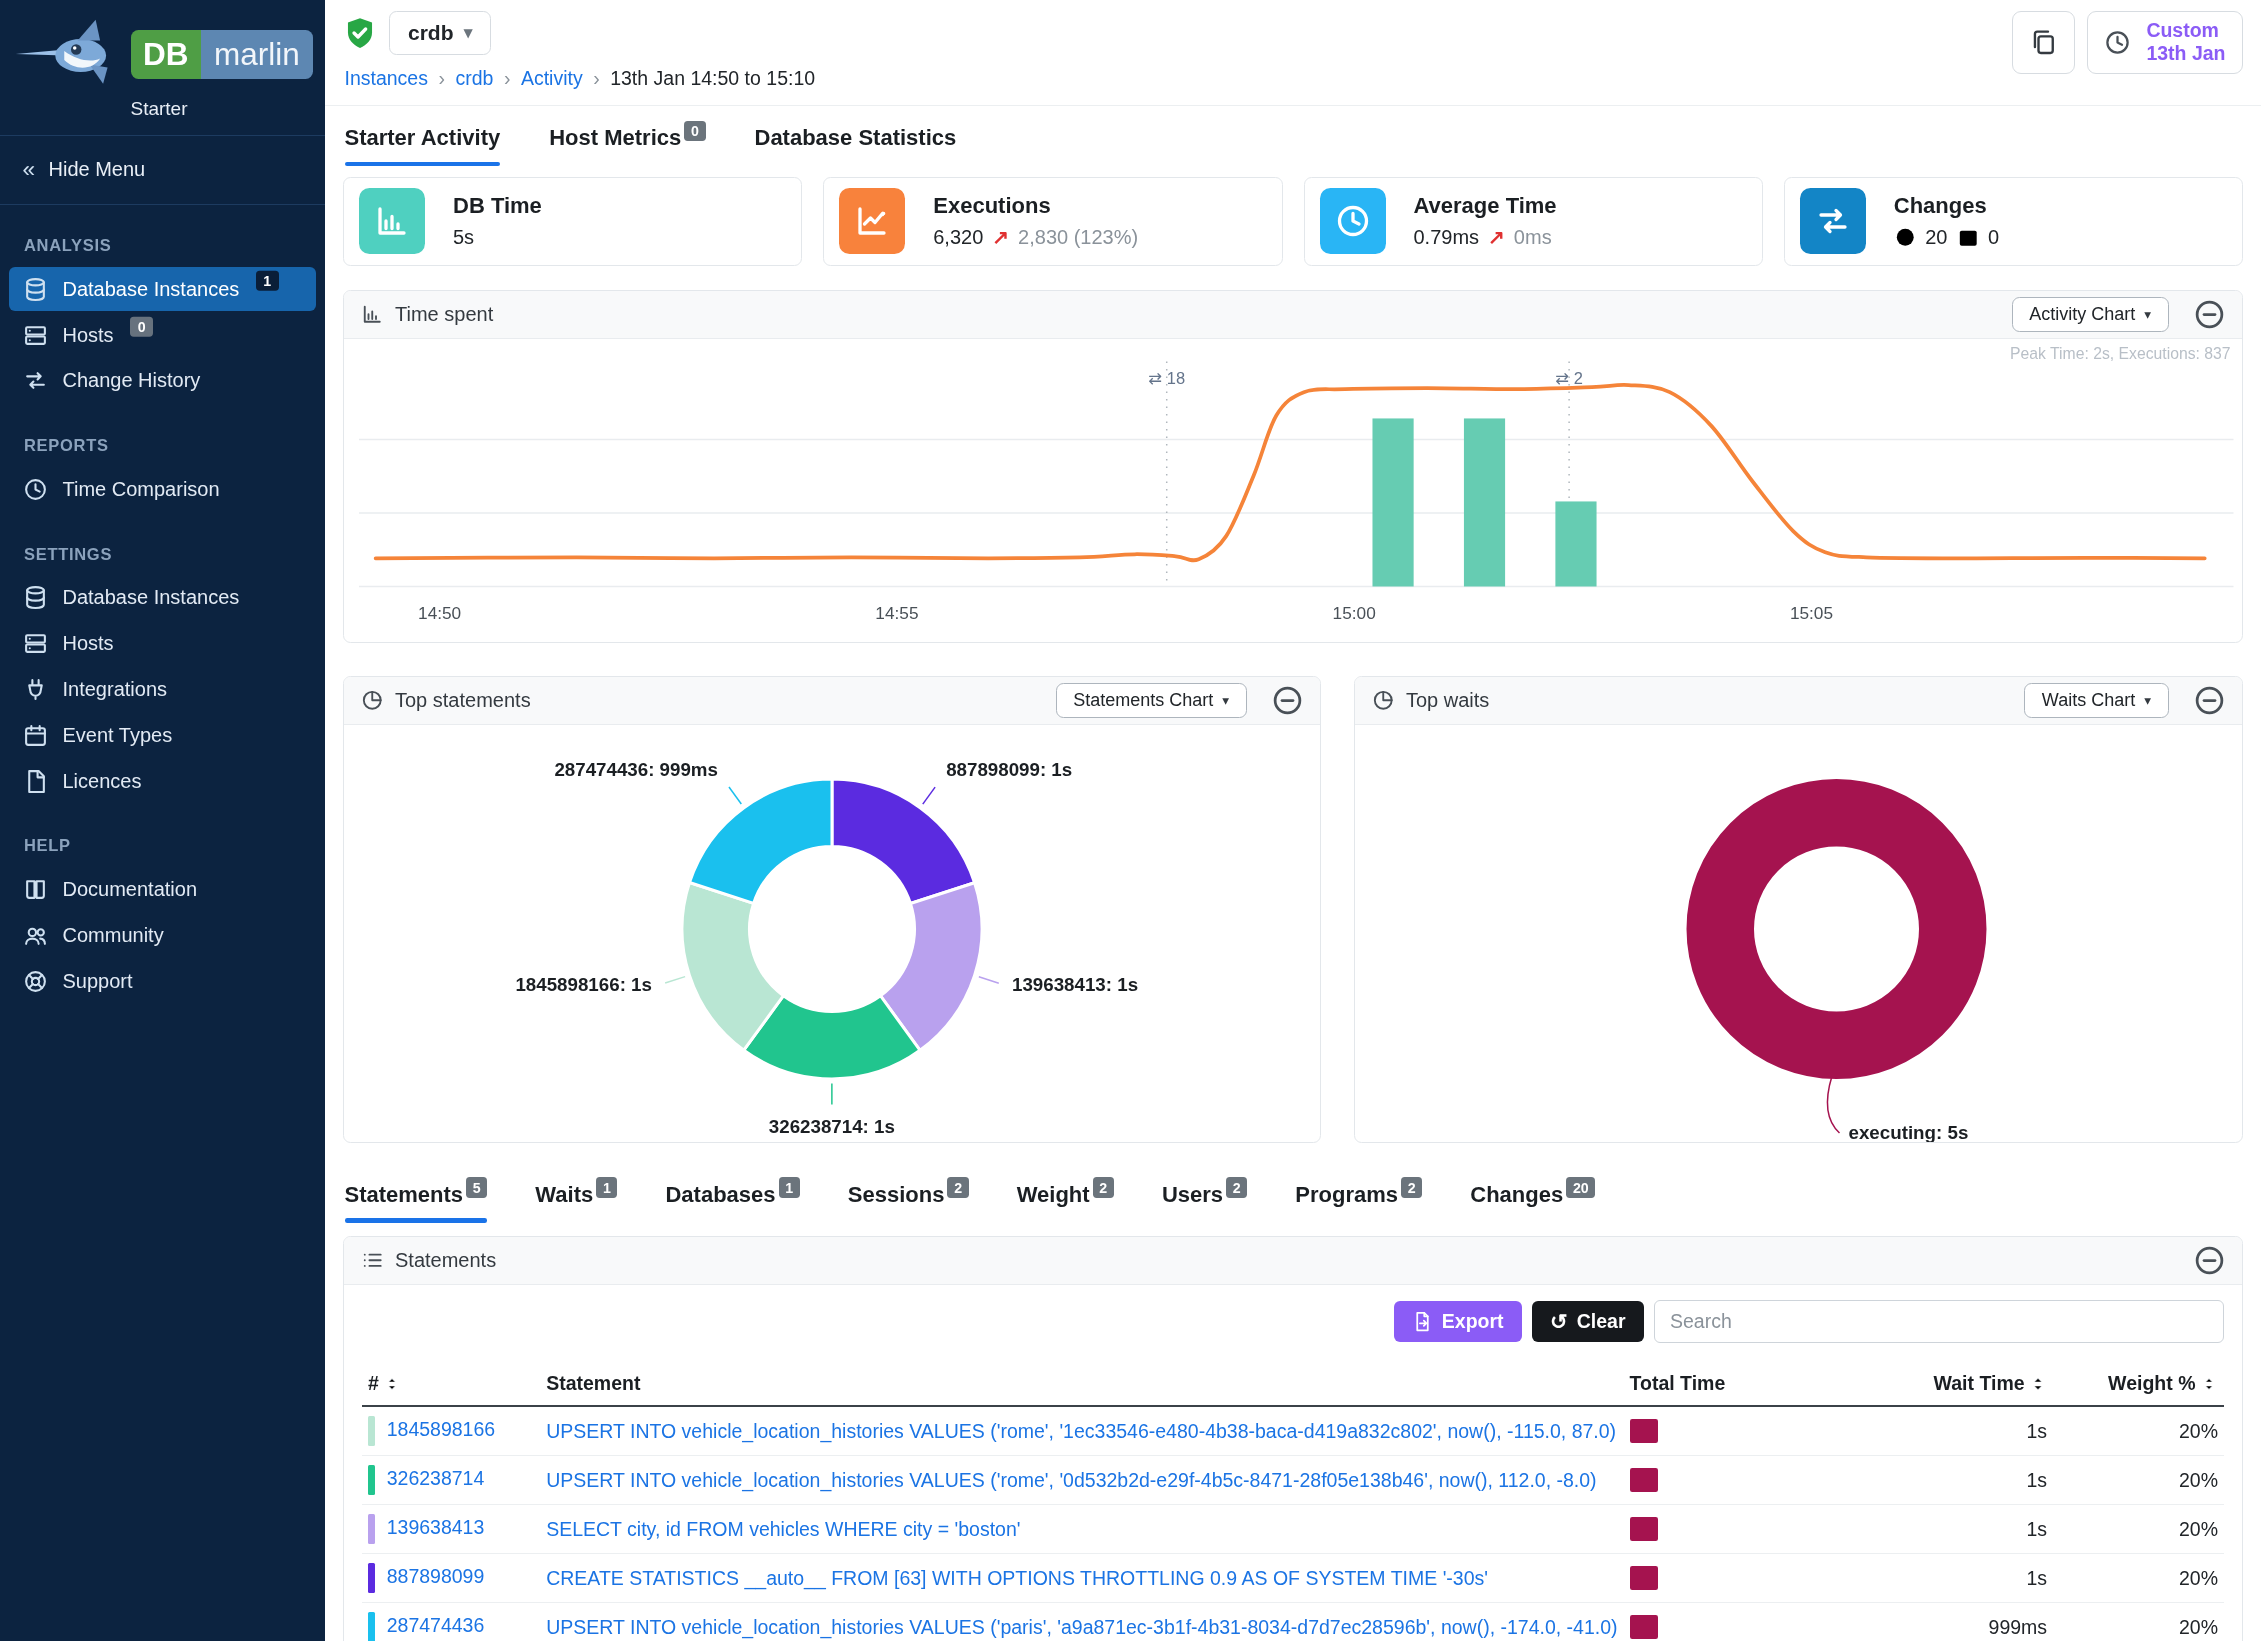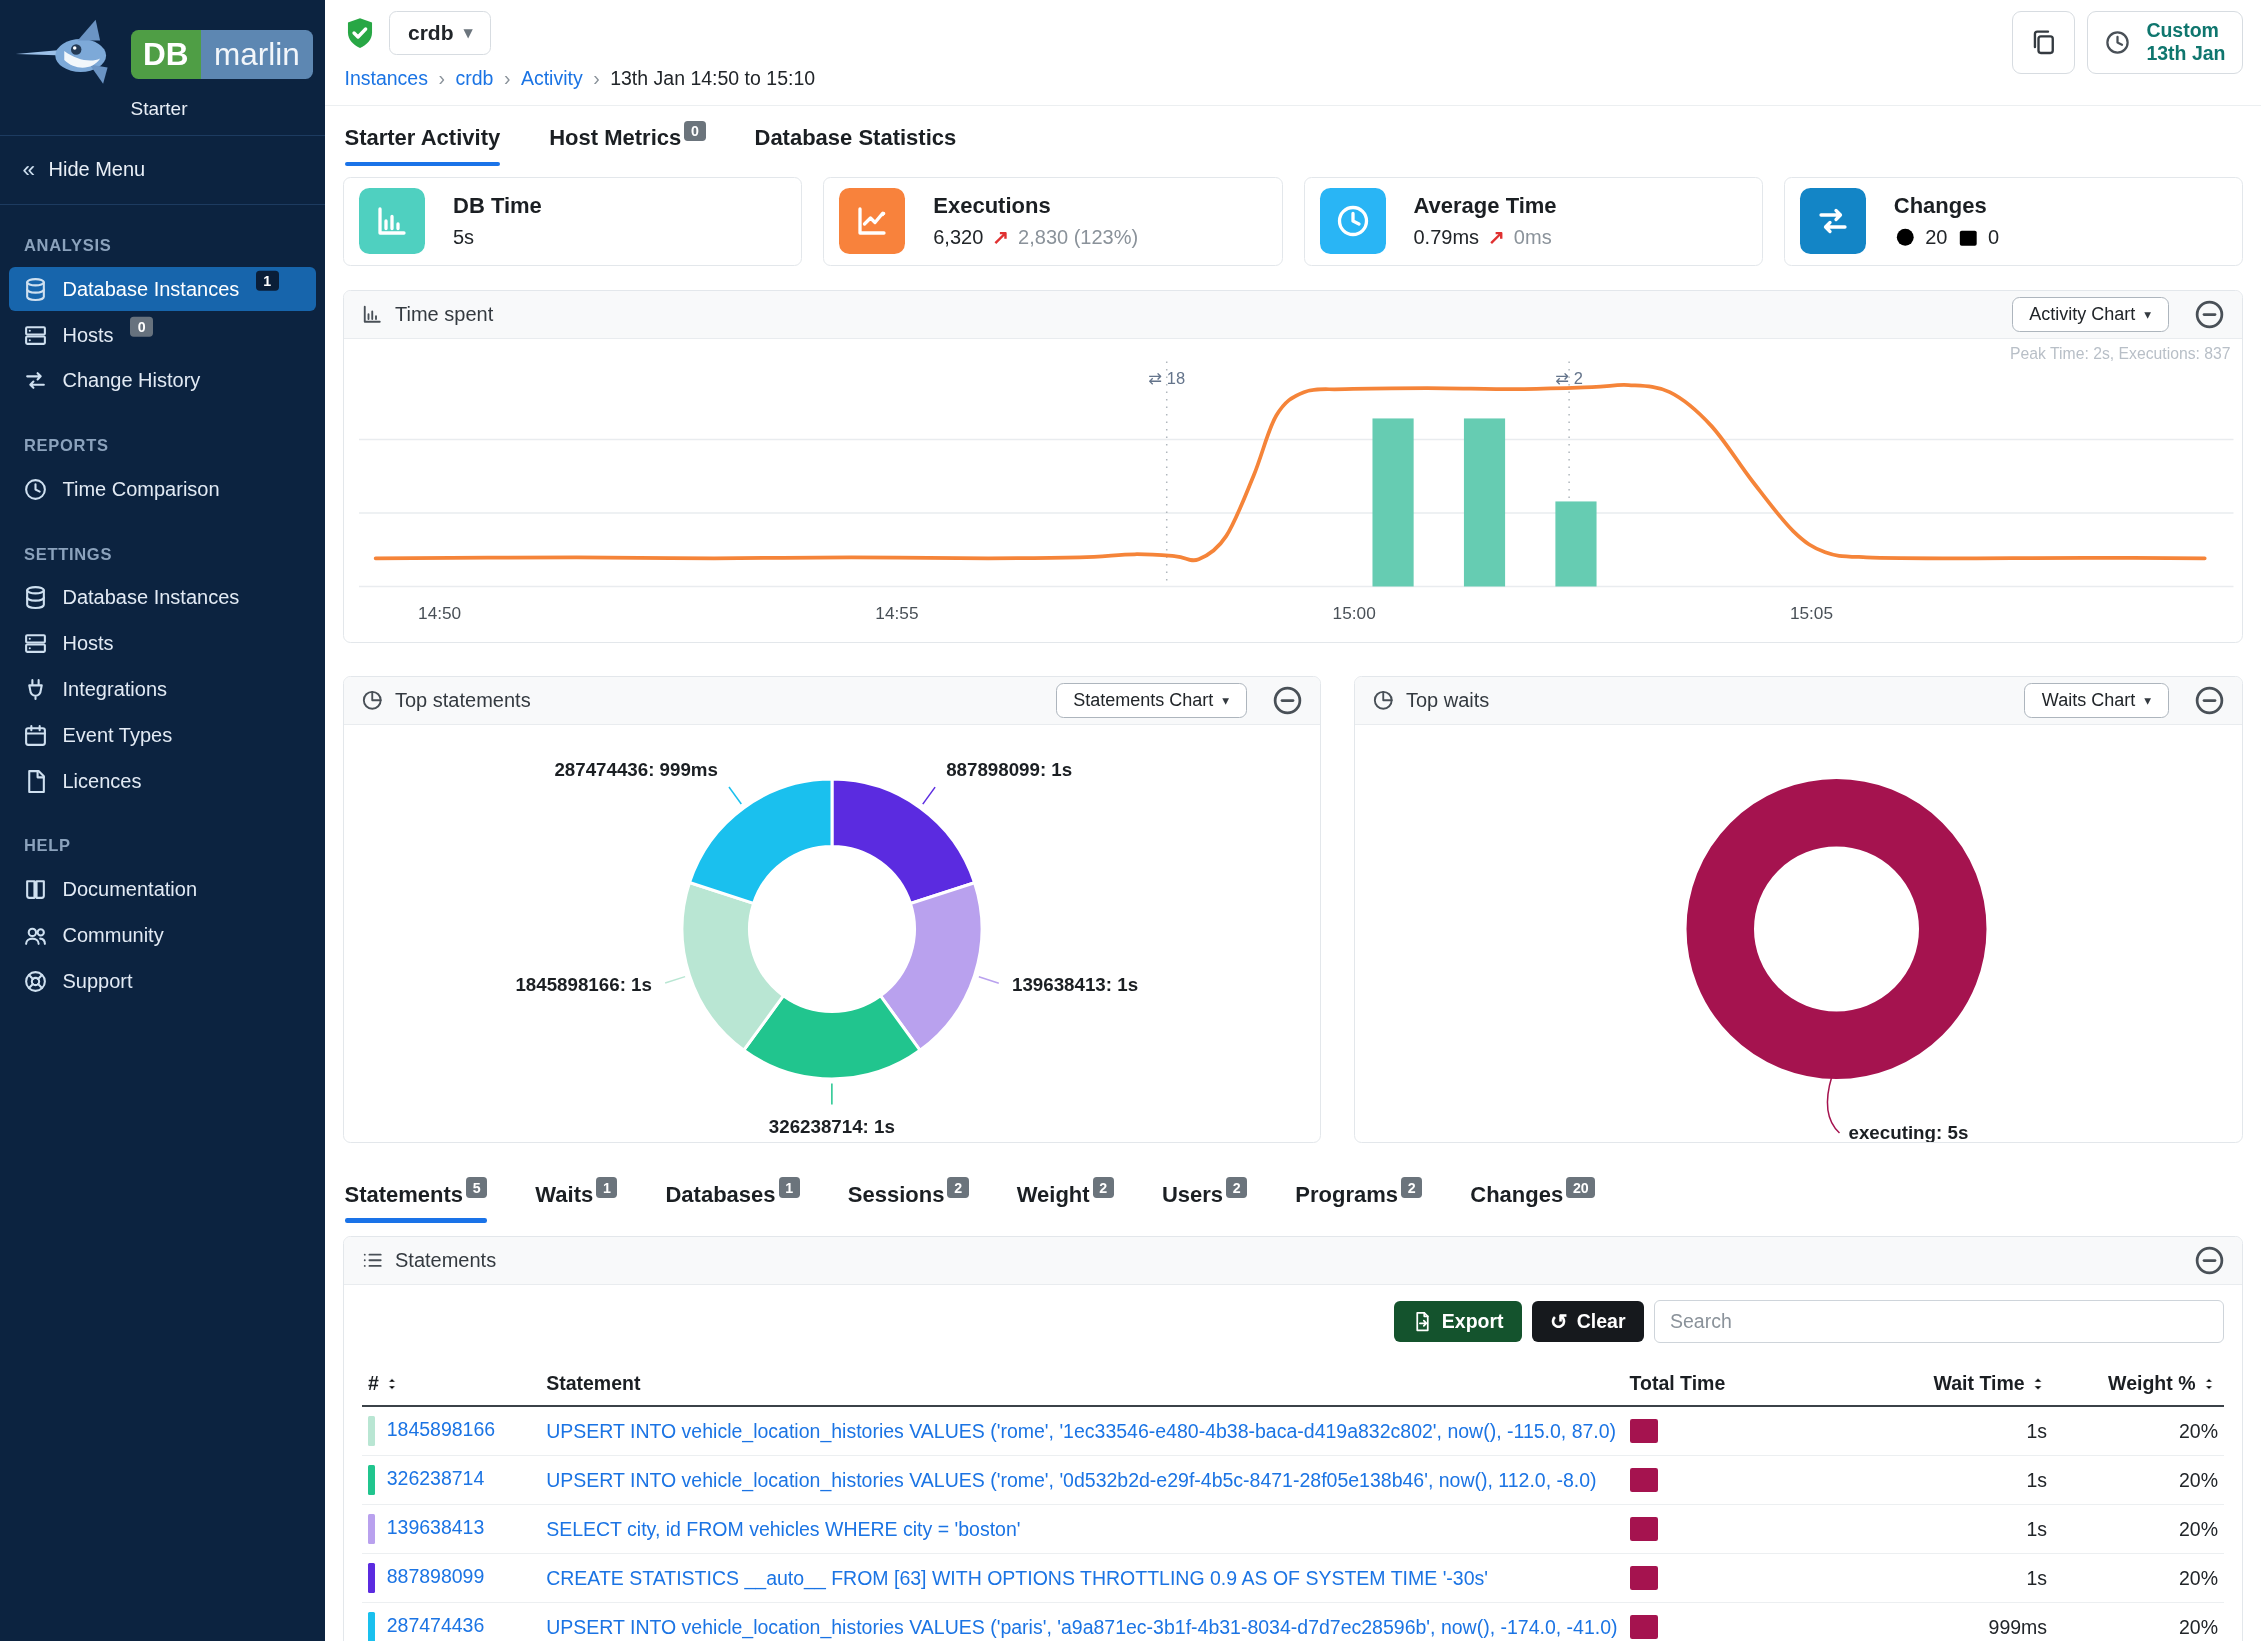--- a/index.html
+++ b/index.html
@@ -27,21 +27,21 @@
   .main { position:absolute; left:325px; top:0; width:1936px; height:100%; background:#fff; }
   .main-head { padding:10.5px 18px 0; border-bottom:0.7px solid #eceff1; position:relative; }
   .inst-row { display:flex; align-items:center; gap:12px; }
   .inst-btn { display:flex; align-items:center; gap:10.5px; border:0.7px solid #d7dce1; border-radius:7.5px; padding:9px 18px; font-size:21px; font-weight:700; cursor:pointer; }
   .inst-caret { color:#6c757d; font-size:16.5px; }
   .crumbs { display:flex; align-items:center; gap:10.5px; font-size:19.5px; padding:12px 1.5px 15px; }
   .crumbs a { color:#1b74e4; text-decoration:none; cursor:pointer; }
   .crumb-sep { color:#8a929a; }
   .head-right { position:absolute; right:18px; top:10.5px; display:flex; gap:12px; }
   .iconbtn { width:63px; height:63px; border:0.7px solid #d7dce1; border-radius:9px; display:flex; align-items:center; justify-content:center; color:#343a40; cursor:pointer; }
-  .timebtn { height:63px; border:0.7px solid #d7dce1; border-radius:9px; display:flex; align-items:center; gap:15px; padding:0 16.5px; font-weight:700; font-size:19.5px; line-height:1.2; color:#0f766e; cursor:pointer; }
+  .timebtn { height:63px; border:0.7px solid #d7dce1; border-radius:9px; display:flex; align-items:center; gap:15px; padding:0 16.5px; font-weight:700; font-size:19.5px; line-height:1.2; color:#8b5cf6; cursor:pointer; }
 
   .tabbar { display:flex; gap:49px; padding:19.5px 19.5px 0; }
   .tab { font-size:22px; font-weight:600; color:#1b1f23; padding-bottom:15px; position:relative; cursor:pointer; }
   .tab.active::after { content:''; position:absolute; left:0; right:0; bottom:0; height:4.5px; background:#1a73e8; border-radius:2.2px; }
   .tbadge { background:#6b747c; color:#fff; font-size:14.2px; font-weight:700; padding:2.2px 6.7px; border-radius:3.7px; display:inline-block; transform:translateY(-9px); margin-left:3px; }
 
   .cards { display:flex; gap:21px; margin:10.5px 18px 0; }
   .card { flex:1; border:0.7px solid #e3e7eb; border-radius:7.5px; padding:10.5px 15px; display:flex; gap:28px; align-items:center; background:#fff; }
   .card-icon { width:66px; height:66px; border-radius:10.5px; display:flex; align-items:center; justify-content:center; color:#fff; }
   .card-icon .ic { width:36px; height:36px; stroke-width:2.2; }
@@ -65,21 +65,21 @@
   .pie-panel-left { width:978px; margin:0; }
   .pie-panel-right { flex:1; margin:0; }
   .pie-body { height:417px; }
 
   .tabbar2 { margin-top:39px; padding:0 19.5px; display:flex; gap:48px; }
   .tabbar2 .tab { font-size:22px; }
 
   .stmt-panel { margin-top:13.5px; }
   .toolbar { display:flex; justify-content:flex-end; align-items:center; gap:10.5px; padding:15px 18px; }
   .btn { border:none; border-radius:6px; font-size:19.5px; font-weight:600; padding:9px 18px; display:flex; gap:9px; align-items:center; cursor:pointer; font-family:inherit; }
-  .btn-export { background:#14532d; color:#fff; }
+  .btn-export { background:#8b5cf6; color:#fff; }
   .btn-clear { background:#16191d; color:#fff; }
   .undo-glyph { font-size:21px; line-height:1; }
   .search { width:570px; height:43px; border:0.7px solid #ced4da; border-radius:6px; font-size:19.5px; padding:0 15px; color:#0369a1; font-family:inherit; }
   .search::placeholder { color:#8a929a; }
 
   table.stmt { width:calc(100% - 36px); margin:3px 18px 0; border-collapse:collapse; }
   .stmt th { font-size:19.5px; font-weight:700; text-align:left; padding:10.5px 6px; border-bottom:2.2px solid #3b4248; color:#1b1f23; white-space:nowrap; }
   .stmt th.r, .stmt td.r { text-align:right; }
   .stmt td { padding:9px 6px; border-bottom:0.7px solid #eceff1; font-size:19.5px; white-space:nowrap; }
   .stmt a { color:#1b74e4; text-decoration:none; cursor:pointer; }

